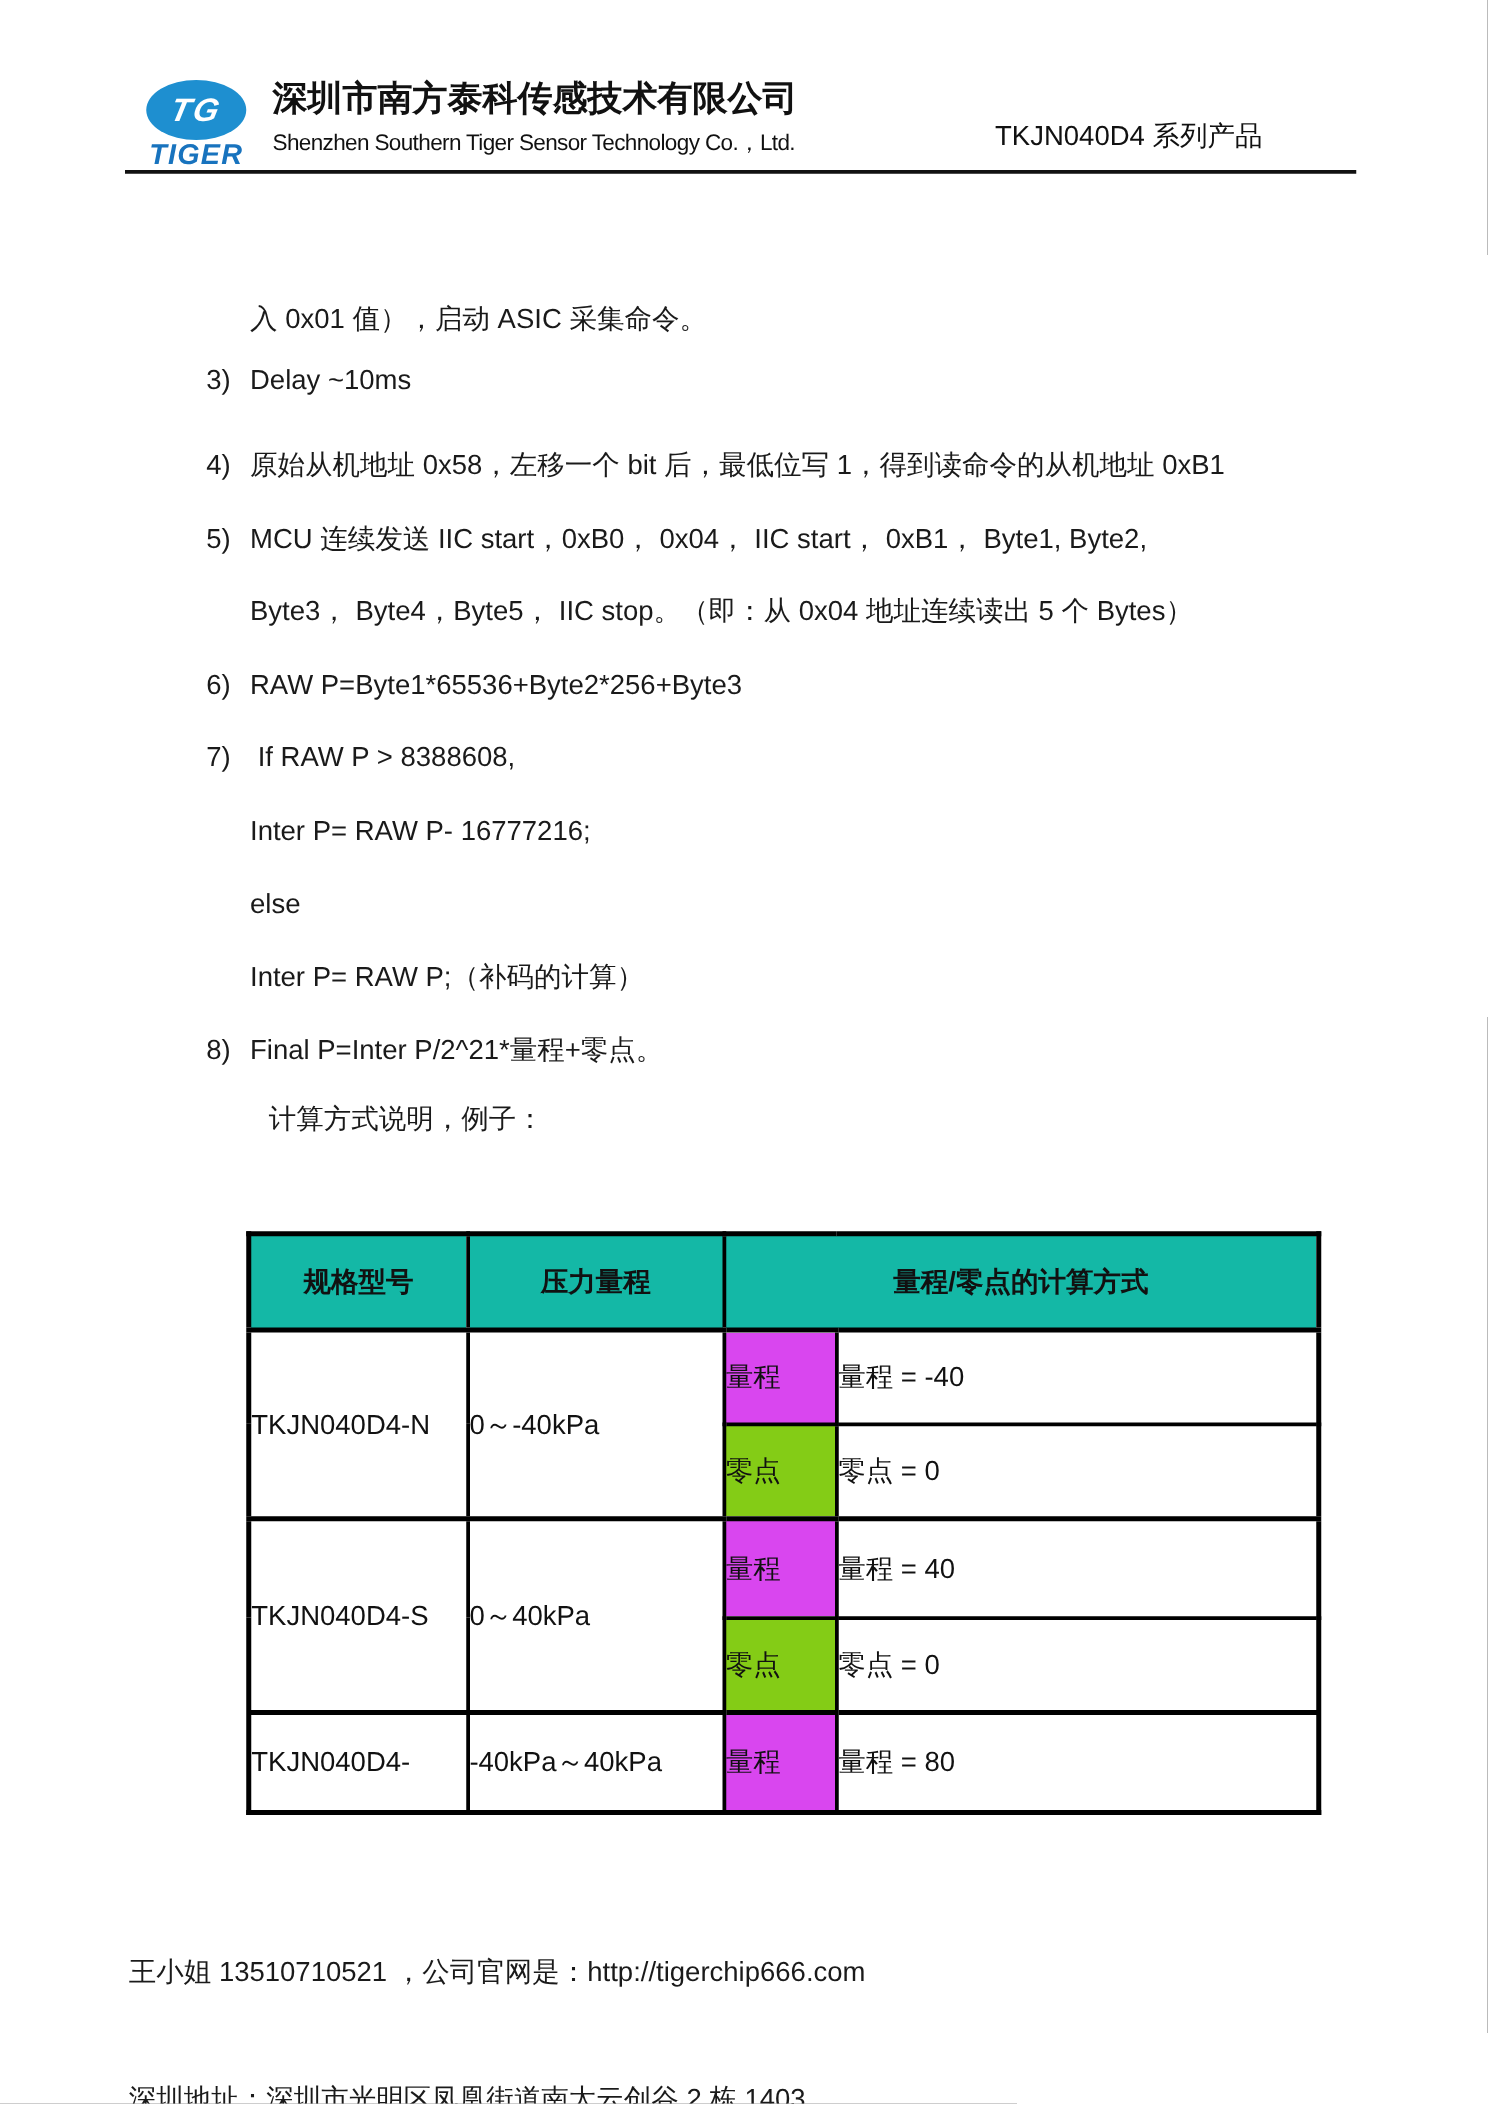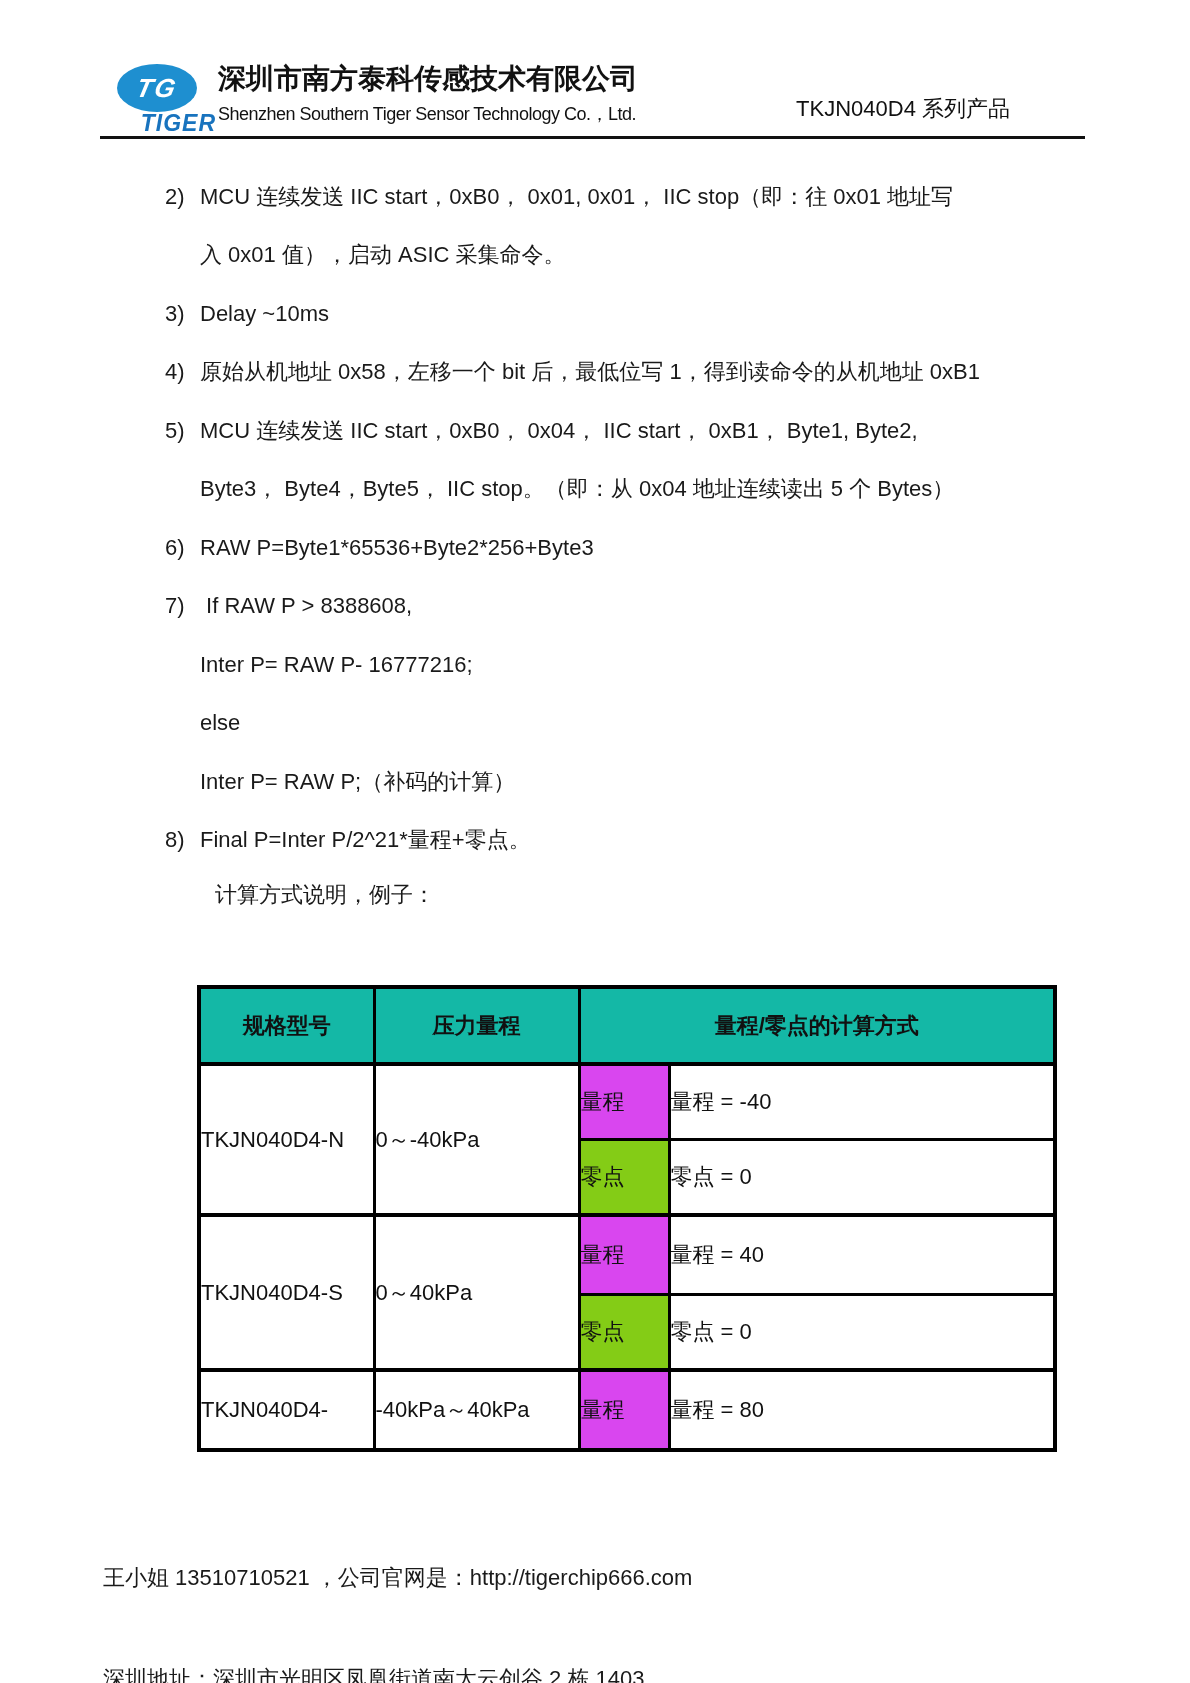--- a/index.html
+++ b/index.html
@@ -12,21 +12,21 @@
   .hdr-logo-ellipse{
     position:absolute;left:117px;top:64px;width:80px;height:48px;
     background:#1E8FD0;border-radius:50%;
     display:flex;align-items:center;justify-content:center;
   }
   .hdr-logo-tg{
     color:#ffffff;font-weight:bold;font-style:italic;font-size:26px;
     letter-spacing:2px;transform:skewX(-12deg);line-height:1;
   }
   .hdr-logo-tiger{
-    position:absolute;left:98px;top:112px;width:118px;text-align:right;
+    position:absolute;left:98px;top:112px;width:118px;text-align:center;
     color:#1873BE;font-weight:bold;font-style:italic;font-size:23px;
     letter-spacing:1px;line-height:1;
   }
   .hdr-company-cn{
     position:absolute;left:218px;top:60px;
     font-size:28px;font-weight:bold;color:#111;white-space:pre;
   }
   .hdr-company-en{
     position:absolute;left:218px;top:102px;
     font-size:18px;color:#111;letter-spacing:-0.5px;white-space:pre;
@@ -80,23 +80,22 @@
 
   <div class="hdr-logo-ellipse">
     <span class="hdr-logo-tg">TG</span>
   </div>
   <div class="hdr-logo-tiger">TIGER</div>
   <div class="hdr-company-cn">深圳市南方泰科传感技术有限公司</div>
   <div class="hdr-company-en">Shenzhen Southern Tiger Sensor Technology Co.，Ltd.</div>
   <div class="hdr-series">TKJN040D4 系列产品</div>
   <div class="hdr-rule"></div>
 
-  <div class="line" style="top:184px"><span class="num">2)</span><span class="txt">MCU 连续发送 IIC start，0xB0， 0x01, 0x01， IIC stop（即：往 0x01 地址写</span></div>
   <div class="line cont" style="top:242px"><span class="txt">入 0x01 值），启动 ASIC 采集命令。</span></div>
-  <div class="line" style="top:301px"><span class="num">3)</span><span class="txt">Delay ~10ms</span></div>
+  <div class="line" style="top:291px"><span class="num">3)</span><span class="txt">Delay ~10ms</span></div>
   <div class="line" style="top:359px"><span class="num">4)</span><span class="txt">原始从机地址 0x58，左移一个 bit 后，最低位写 1，得到读命令的从机地址 0xB1</span></div>
   <div class="line" style="top:418px"><span class="num">5)</span><span class="txt">MCU 连续发送 IIC start，0xB0， 0x04， IIC start， 0xB1， Byte1, Byte2,</span></div>
   <div class="line cont" style="top:476px"><span class="txt">Byte3， Byte4，Byte5， IIC stop。（即：从 0x04 地址连续读出 5 个 Bytes）</span></div>
   <div class="line" style="top:535px"><span class="num">6)</span><span class="txt">RAW P=Byte1*65536+Byte2*256+Byte3</span></div>
   <div class="line" style="top:593px"><span class="num">7)</span><span class="txt"> If RAW P &gt; 8388608,</span></div>
   <div class="line cont" style="top:652px"><span class="txt">Inter P= RAW P- 16777216;</span></div>
   <div class="line cont" style="top:710px"><span class="txt">else</span></div>
   <div class="line cont" style="top:769px"><span class="txt">Inter P= RAW P;（补码的计算）</span></div>
   <div class="line" style="top:827px"><span class="num">8)</span><span class="txt">Final P=Inter P/2^21*量程+零点。</span></div>
   <div class="line intro" style="top:882px">计算方式说明，例子：</div>

